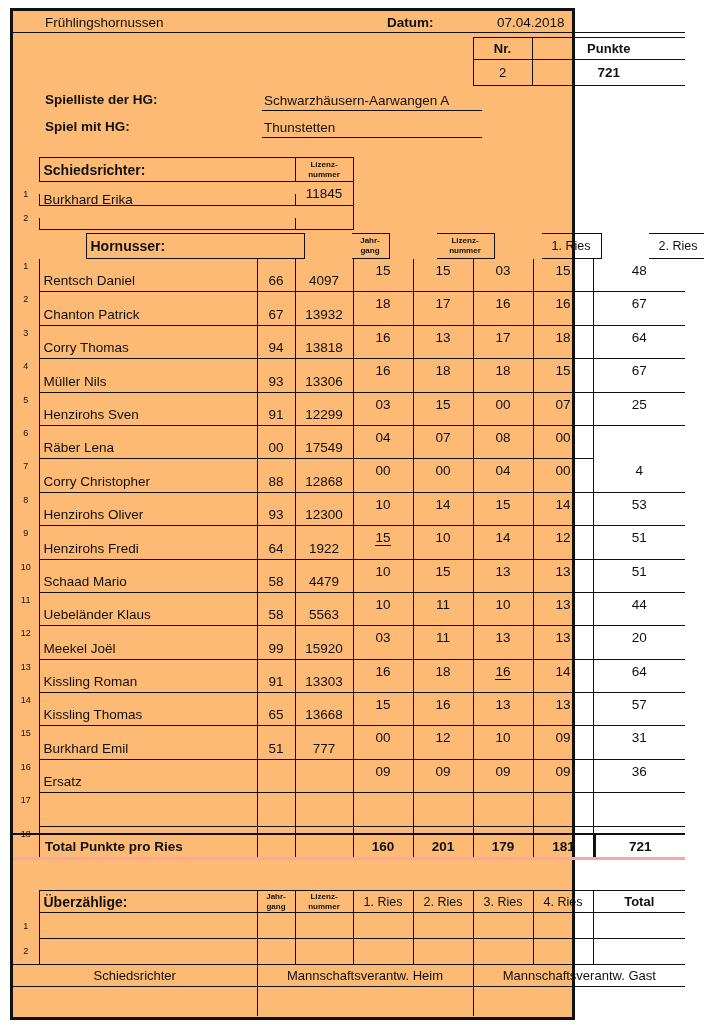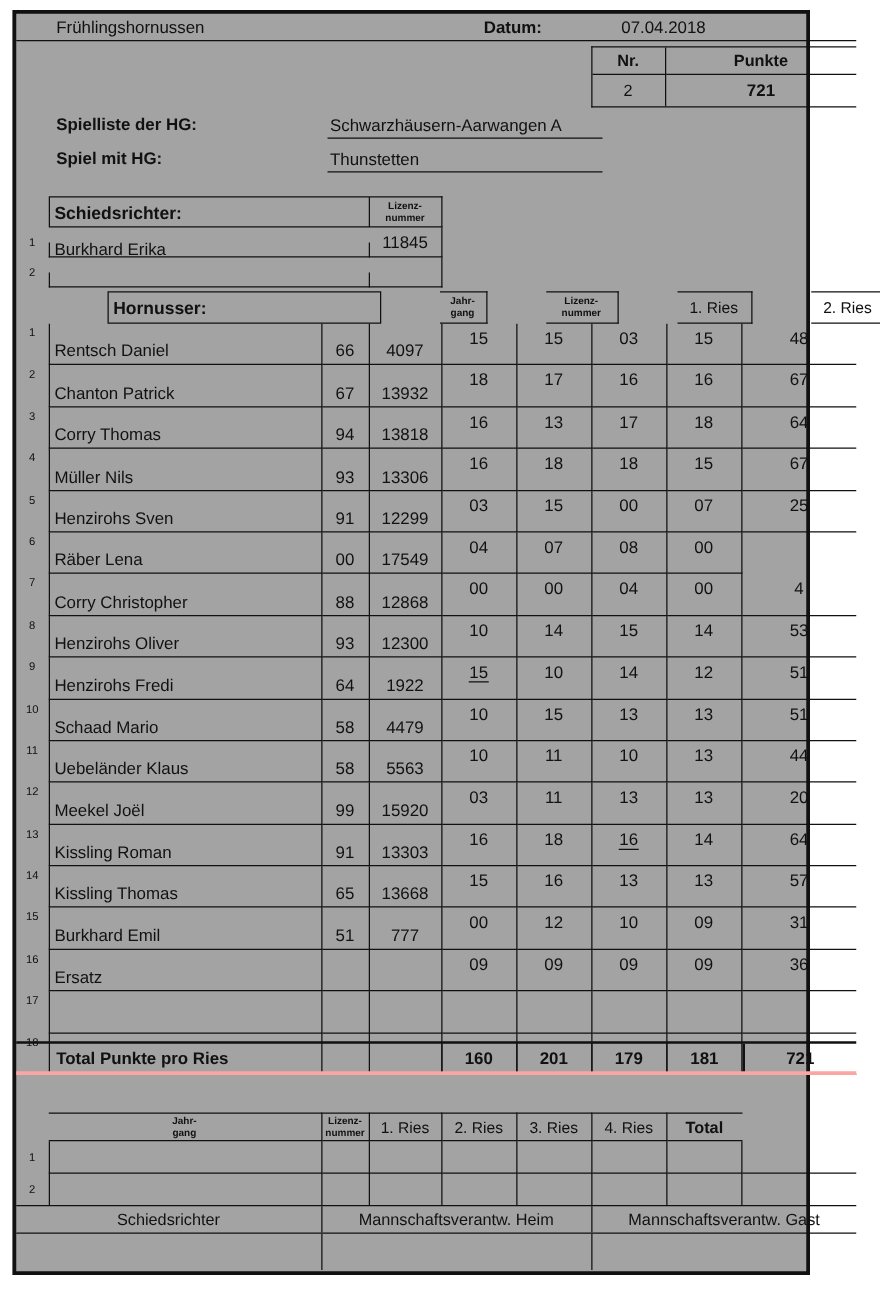--- a/index.html
+++ b/index.html
@@ -2,22 +2,22 @@
 <html><head>
 <meta charset="utf-8">
 <style>
   html,body { margin:0; padding:0; }
   body {
     width:704px; height:1033px; background:#ffffff;
     font-family:"Liberation Sans", sans-serif; color:#111111;
     position:relative; overflow:hidden;
   }
   .frame {
-    position:absolute; left:10px; top:8px; width:638px; height:1012px;
-    border:3.5px solid #111; box-sizing:border-box; background:#a3a3a3;
+    position:absolute; left:10px; top:8px; width:565px; height:1012px;
+    border:3.5px solid #111; box-sizing:border-box; background:#fdba74;
   }
   .abs { position:absolute; }
   
   .bT { border-top:1px solid #111; }
   .bR { border-right:1px solid #111; }
   .bB { border-bottom:1px solid #111; }
   .bL { border-left:1px solid #111; }
   * { box-sizing:border-box; }
 
   
@@ -496,20 +496,21 @@
     <div class="totals-label bR">Total Punkte pro Ries</div>
     <div class="bR">160</div>
     <div class="bR">201</div>
     <div class="bR">179</div>
     <div>181</div>
     <div class="thickL">721</div>
   </div>
 
   <div class="abs cols9 uz-header">
     <div></div>
+    <div class="hz-title bT bL bR bB">Überzählige:</div>
     <div class="two-line bT bR bB">Jahr-
 gang</div>
     <div class="two-line bT bR bB">Lizenz-
 nummer</div>
     <div class="ries-hd bT bR bB">1. Ries</div>
     <div class="ries-hd bT bR bB">2. Ries</div>
     <div class="ries-hd bT bR bB">3. Ries</div>
     <div class="ries-hd bT bR bB">4. Ries</div>
     <div class="total-hd bT bB">Total</div>
   </div>

